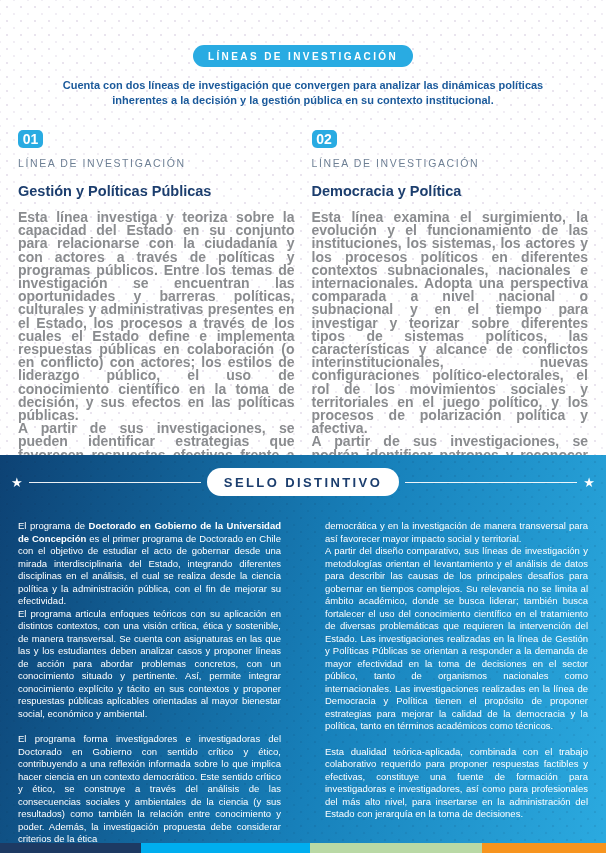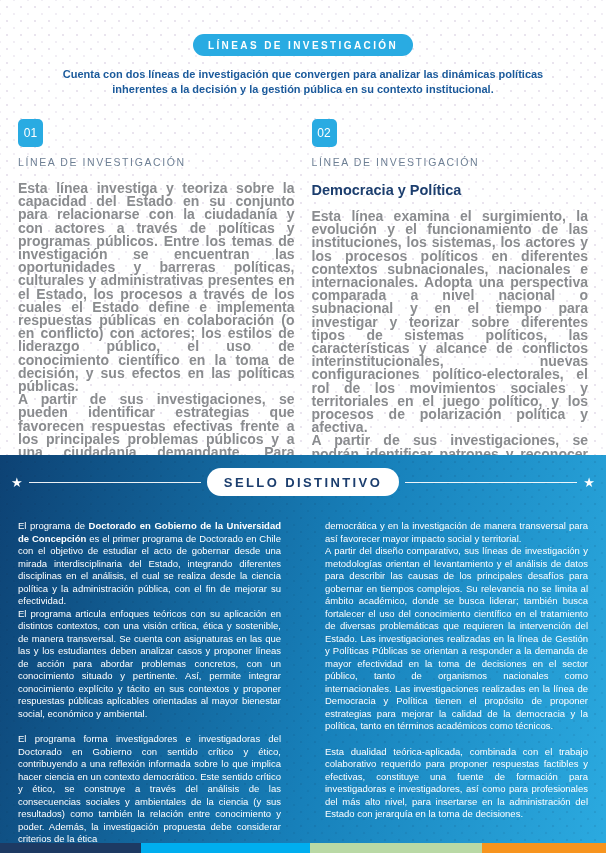--- a/index.html
+++ b/index.html
@@ -4,44 +4,44 @@
 <style>
   * { margin: 0; padding: 0; box-sizing: border-box; }
   body { background: #e8e8e8; font-family: "Liberation Sans", sans-serif; }
   .page {
     width: 606px; height: 853px; margin: 0 auto; position: relative;
     background: #fff; overflow: hidden; display: flex; flex-direction: column;
   }
 
   
   .top-section {
-    height: 455px; padding-top: 34px; overflow: hidden;
+    height: 455px; padding-top: 45px; overflow: hidden;
     background-color: #ffffff;
     background-image:
       radial-gradient(rgba(216,206,224,0.55) 1px, transparent 1.4px),
       radial-gradient(rgba(216,206,224,0.35) 1px, transparent 1.4px);
     background-size: 14px 14px, 14px 14px;
     background-position: 0 0, 7px 7px;
   }
   .pill-blue {
     display: table; margin: 0 auto 11px;
     background: var(--accent_blue); color: #fff;
     font-size: 10px; font-weight: bold; letter-spacing: 2.4px;
     padding: 6px 15px 5px; border-radius: 13px; white-space: nowrap;
   }
   .intro {
     width: 520px; margin: 0 auto; text-align: center;
     color: var(--intro_blue); font-size: 11px; font-weight: bold; line-height: 15px;
   }
   .columns { display: flex; gap: 17px; padding: 0 18px; margin-top: 22px; }
   .col { flex: 1; min-width: 0; }
   .num-badge {
-    width: 25px; height: 28px; border-radius: 5px;
+    width: 25px; height: 18px; border-radius: 5px;
     background: var(--accent_blue); color: #fff;
-    font-size: 12px; font-weight: normal;
+    font-size: 14px; font-weight: bold;
     display: flex; align-items: center; justify-content: center;
     margin-bottom: 9px;
   }
   .kicker {
     color: var(--kicker_gray); font-size: 10.5px; letter-spacing: 1.6px;
     margin-bottom: 14px; white-space: nowrap;
   }
   .line-title {
     color: var(--navy); font-size: 14.5px; font-weight: bold; margin-bottom: 12px;
   }
@@ -91,20 +91,21 @@
 
   <section class="top-section">
     <div class="pill-blue">LÍNEAS DE INVESTIGACIÓN</div>
     <p class="intro">Cuenta con dos líneas de investigación que convergen para analizar las dinámicas políticas inherentes a la decisión y la gestión pública en su contexto institucional.</p>
 
     <div class="columns">
 
       <article class="col">
         <div class="num-badge">01</div>
         <div class="kicker">LÍNEA DE INVESTIGACIÓN</div>
+        <h2 class="line-title">Gestión y Políticas Públicas</h2>
         <p class="body-gray">Esta línea investiga y teoriza sobre la capacidad del Estado en su conjunto para relacionarse con la ciudadanía y con actores a través de políticas y programas públicos. Entre los temas de investigación se encuentran las oportunidades y barreras políticas, culturales y administrativas presentes en el Estado, los procesos a través de los cuales el Estado define e implementa respuestas públicas en colaboración (o en conflicto) con actores; los estilos de liderazgo público, el uso de conocimiento científico en la toma de decisión, y sus efectos en las políticas públicas.</p>
         <p class="body-gray">A partir de sus investigaciones, se pueden identificar estrategias que favorecen respuestas efectivas frente a los principales problemas públicos y a una ciudadanía demandante. Para aportar a la generación de conocimiento interdisciplinar, las investigaciones se centrarán principalmente en tres áreas temáticas de políticas públicas: equidad social, sostenibilidad y cambio climático.</p>
       </article>
 
       <article class="col">
         <div class="num-badge">02</div>
         <div class="kicker">LÍNEA DE INVESTIGACIÓN</div>
         <h2 class="line-title">Democracia y Política</h2>
         <p class="body-gray">Esta línea examina el surgimiento, la evolución y el funcionamiento de las instituciones, los sistemas, los actores y los procesos políticos en diferentes contextos subnacionales, nacionales e internacionales. Adopta una perspectiva comparada a nivel nacional o subnacional y en el tiempo para investigar y teorizar sobre diferentes tipos de sistemas políticos, las características y alcance de conflictos interinstitucionales, nuevas configuraciones político-electorales, el rol de los movimientos sociales y territoriales en el juego político, y los procesos de polarización política y afectiva.</p>
         <p class="body-gray">A partir de sus investigaciones, se podrán identificar patrones y reconocer estrategias que permitan mejorar el desempeño democrático y de las políticas públicas. Para aportar a la generación de conocimiento interdisciplinar sobre el debilitamiento democrático, las investigaciones analizarán las factores contextuales, ambientales y tecnológicas que inciden en los conflictos y desconfianzas.</p>

